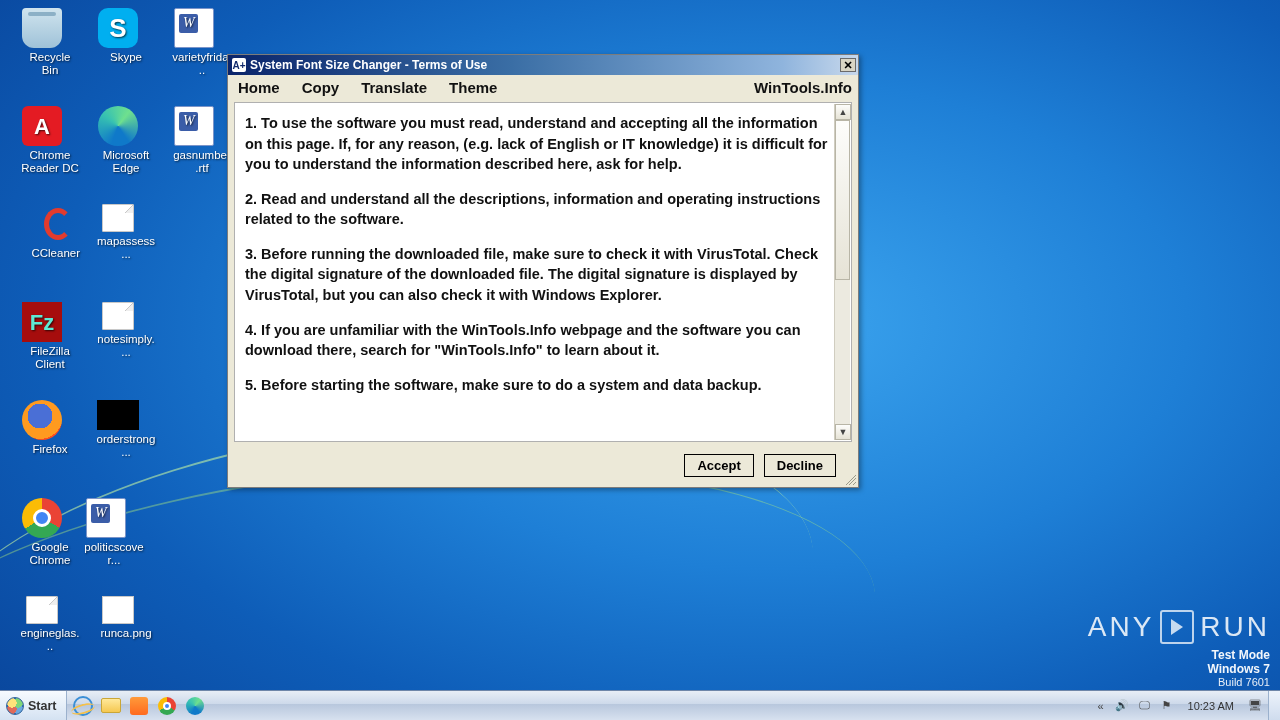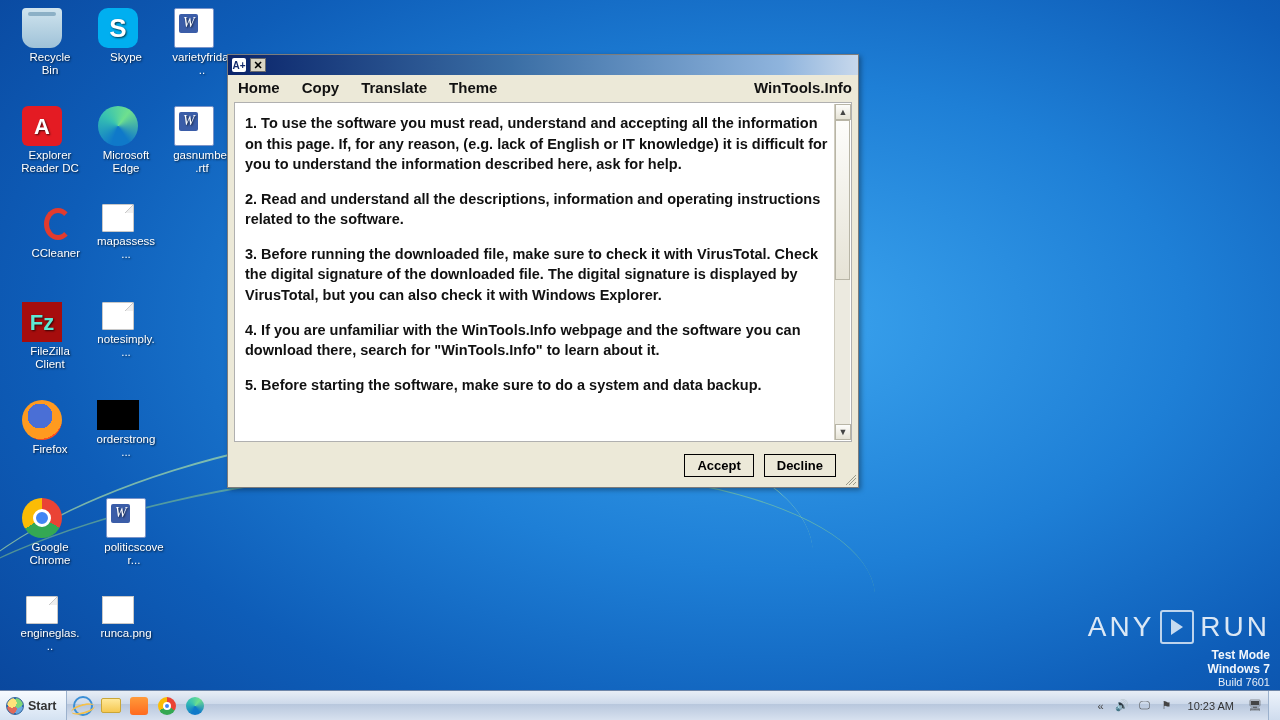--- a/index.html
+++ b/index.html
@@ -280,21 +280,21 @@
       <div class="icon-cell" style="left: 76px; top: 0px;">
         <div class="icon-glyph g-skype">S</div>
         <div class="icon-label">Skype</div>
       </div>
       <div class="icon-cell" style="left: 152px; top: 0px;">
         <div class="icon-glyph g-word"></div>
         <div class="icon-label">varietyfrida...</div>
       </div>
       <div class="icon-cell" style="left: 0px; top: 98px;">
         <div class="icon-glyph g-acrobat">A</div>
-        <div class="icon-label">Explorer Reader DC</div>
+        <div class="icon-label">Chrome Reader DC</div>
       </div>
       <div class="icon-cell" style="left: 76px; top: 98px;">
         <div class="icon-glyph g-edge"></div>
         <div class="icon-label">Microsoft Edge</div>
       </div>
       <div class="icon-cell" style="left: 152px; top: 98px;">
         <div class="icon-glyph g-word"></div>
         <div class="icon-label">gasnumber.rtf</div>
       </div>
       <div class="icon-cell" style="left: 0px; top: 196px; align-items: flex-end;">
@@ -318,21 +318,21 @@
         <div class="icon-label">Firefox</div>
       </div>
       <div class="icon-cell" style="left: 76px; top: 392px;">
         <div class="icon-glyph g-black"></div>
         <div class="icon-label">orderstrong...</div>
       </div>
       <div class="icon-cell" style="left: 0px; top: 490px;">
         <div class="icon-glyph g-chrome"></div>
         <div class="icon-label">Google Chrome</div>
       </div>
-      <div class="icon-cell" style="left: 84px; top: 490px;">
+      <div class="icon-cell" style="left: 64px; top: 490px;">
         <div class="icon-glyph g-word"></div>
         <div class="icon-label">politicscover...</div>
       </div>
       <div class="icon-cell" style="left: 0px; top: 588px;">
         <div class="icon-glyph g-blank"></div>
         <div class="icon-label">engineglas...</div>
       </div>
       <div class="icon-cell" style="left: 76px; top: 588px;">
         <div class="icon-glyph g-png"></div>
         <div class="icon-label">runca.png</div>
@@ -346,20 +346,21 @@
       <span>RUN</span>
     </div>
     <div class="l2">Test Mode</div>
     <div class="l3">Windows 7</div>
     <div class="l4">Build 7601</div>
   </div>
 
   <div class="dlg">
     <div class="titlebar">
       <div class="app-ico">A+</div>
+      <div class="title-txt">System Font Size Changer - Terms of Use</div>
       <div class="close">✕</div>
     </div>
     <div class="menubar">
       <span>Home</span>
       <span>Copy</span>
       <span>Translate</span>
       <span>Theme</span>
       <span class="brand">WinTools.Info</span>
     </div>
     <div class="content-wrap">

